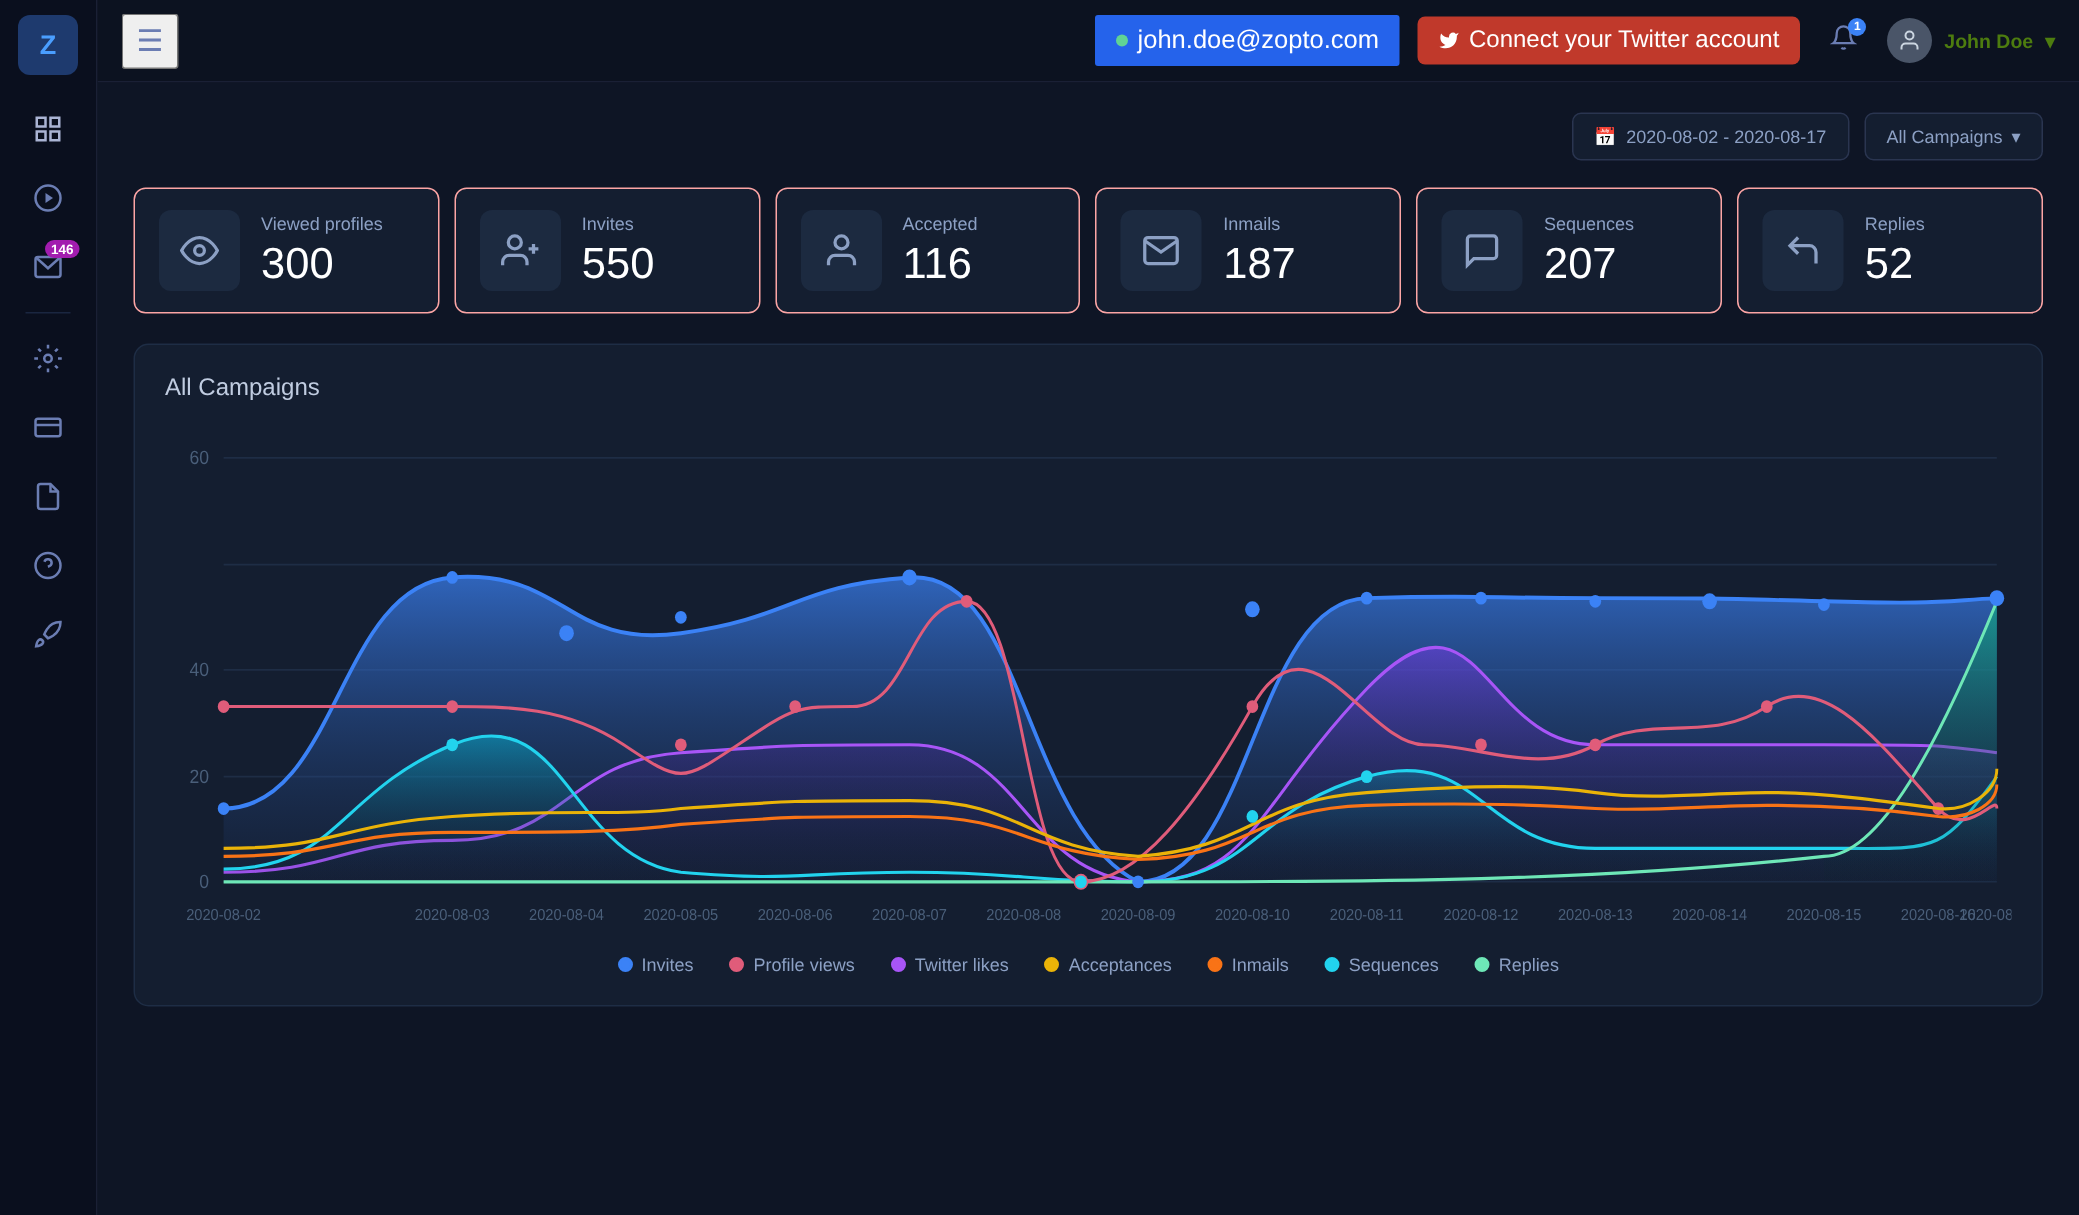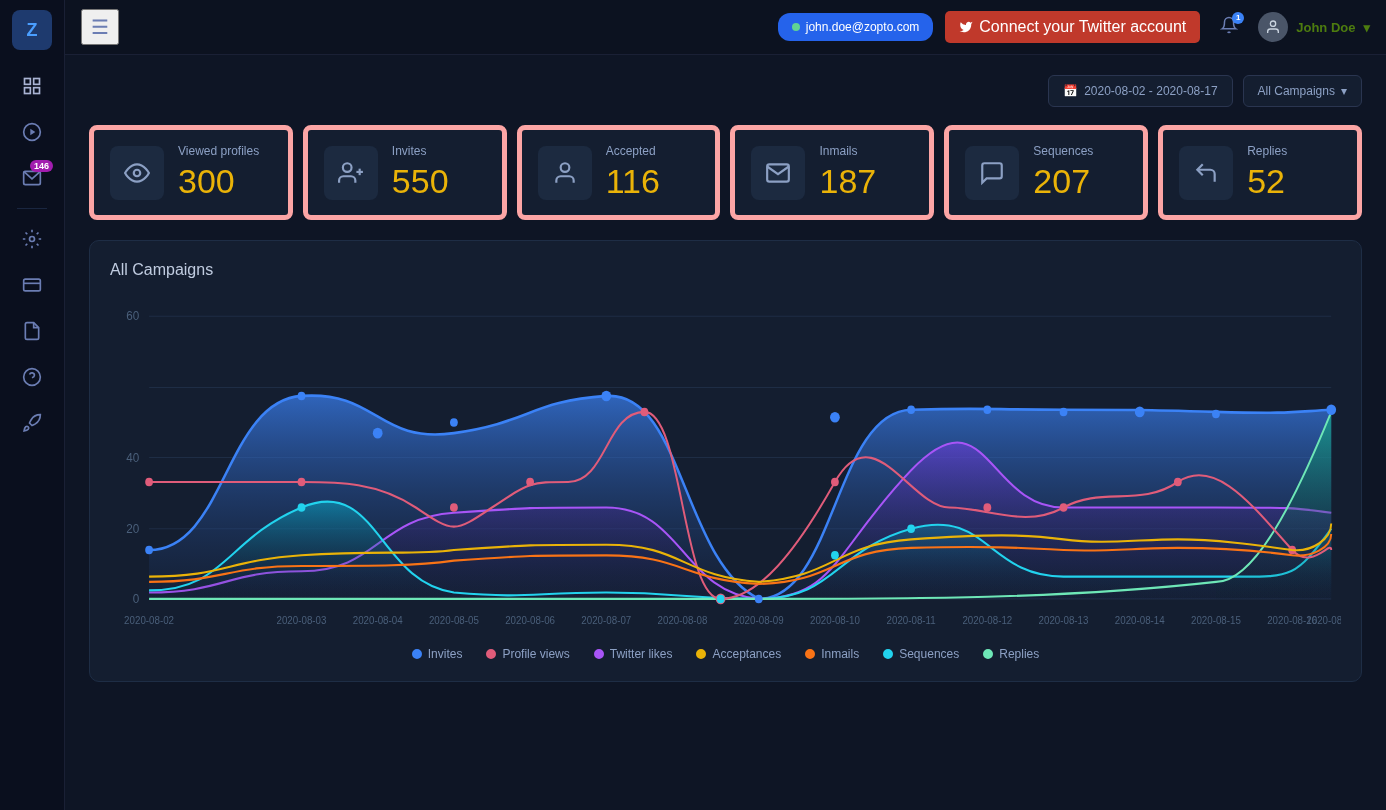--- a/index.html
+++ b/index.html
@@ -81,23 +81,23 @@
       color: #6b7db3;
       font-size: 20px;
       cursor: pointer;
       padding: 4px 8px;
     }
     .topbar-spacer { flex: 1; }
     .email-btn {
       background: #2563eb;
       color: white;
       border: none;
-      border-radius: 12px;
+      border-radius: 2px;
       padding: 7px 14px;
-      font-size: 12px;
+      font-size: 17px;
       cursor: pointer;
       display: flex; align-items: center; gap: 6px;
     }
     .email-btn .dot { width: 8px; height: 8px; background: #60d394; border-radius: 50%; }
     .twitter-btn {
       background: #c0392b;
       color: white;
       border: none;
       border-radius: 5px;
       padding: 7px 14px;
@@ -164,34 +164,34 @@
       margin-bottom: 20px;
     }
     .stat-card {
       flex: 1;
       background: #141e30;
       border-radius: 8px;
       padding: 14px 16px;
       display: flex;
       align-items: center;
       gap: 14px;
-      border: 5px solid #fca5a5;
+      border: 1px solid #fca5a5;
     }
     .stat-icon-box {
       width: 54px; height: 54px;
       background: #1c2a40;
       border-radius: 8px;
       display: flex; align-items: center; justify-content: center;
       font-size: 22px;
       color: #8ca0c4;
       flex-shrink: 0;
     }
     .stat-info { display: flex; flex-direction: column; }
     .stat-label { font-size: 12px; color: #8ca0c4; margin-bottom: 4px; }
-    .stat-value { font-size: 34px; font-weight: 300; color: #eab308; }
+    .stat-value { font-size: 29px; font-weight: 300; color: #ffffff; }
 
     
     .chart-card {
       background: #141e30;
       border-radius: 10px;
       padding: 20px;
       border: 1px solid #1e2d45;
     }
     .chart-title {
       font-size: 16px;

